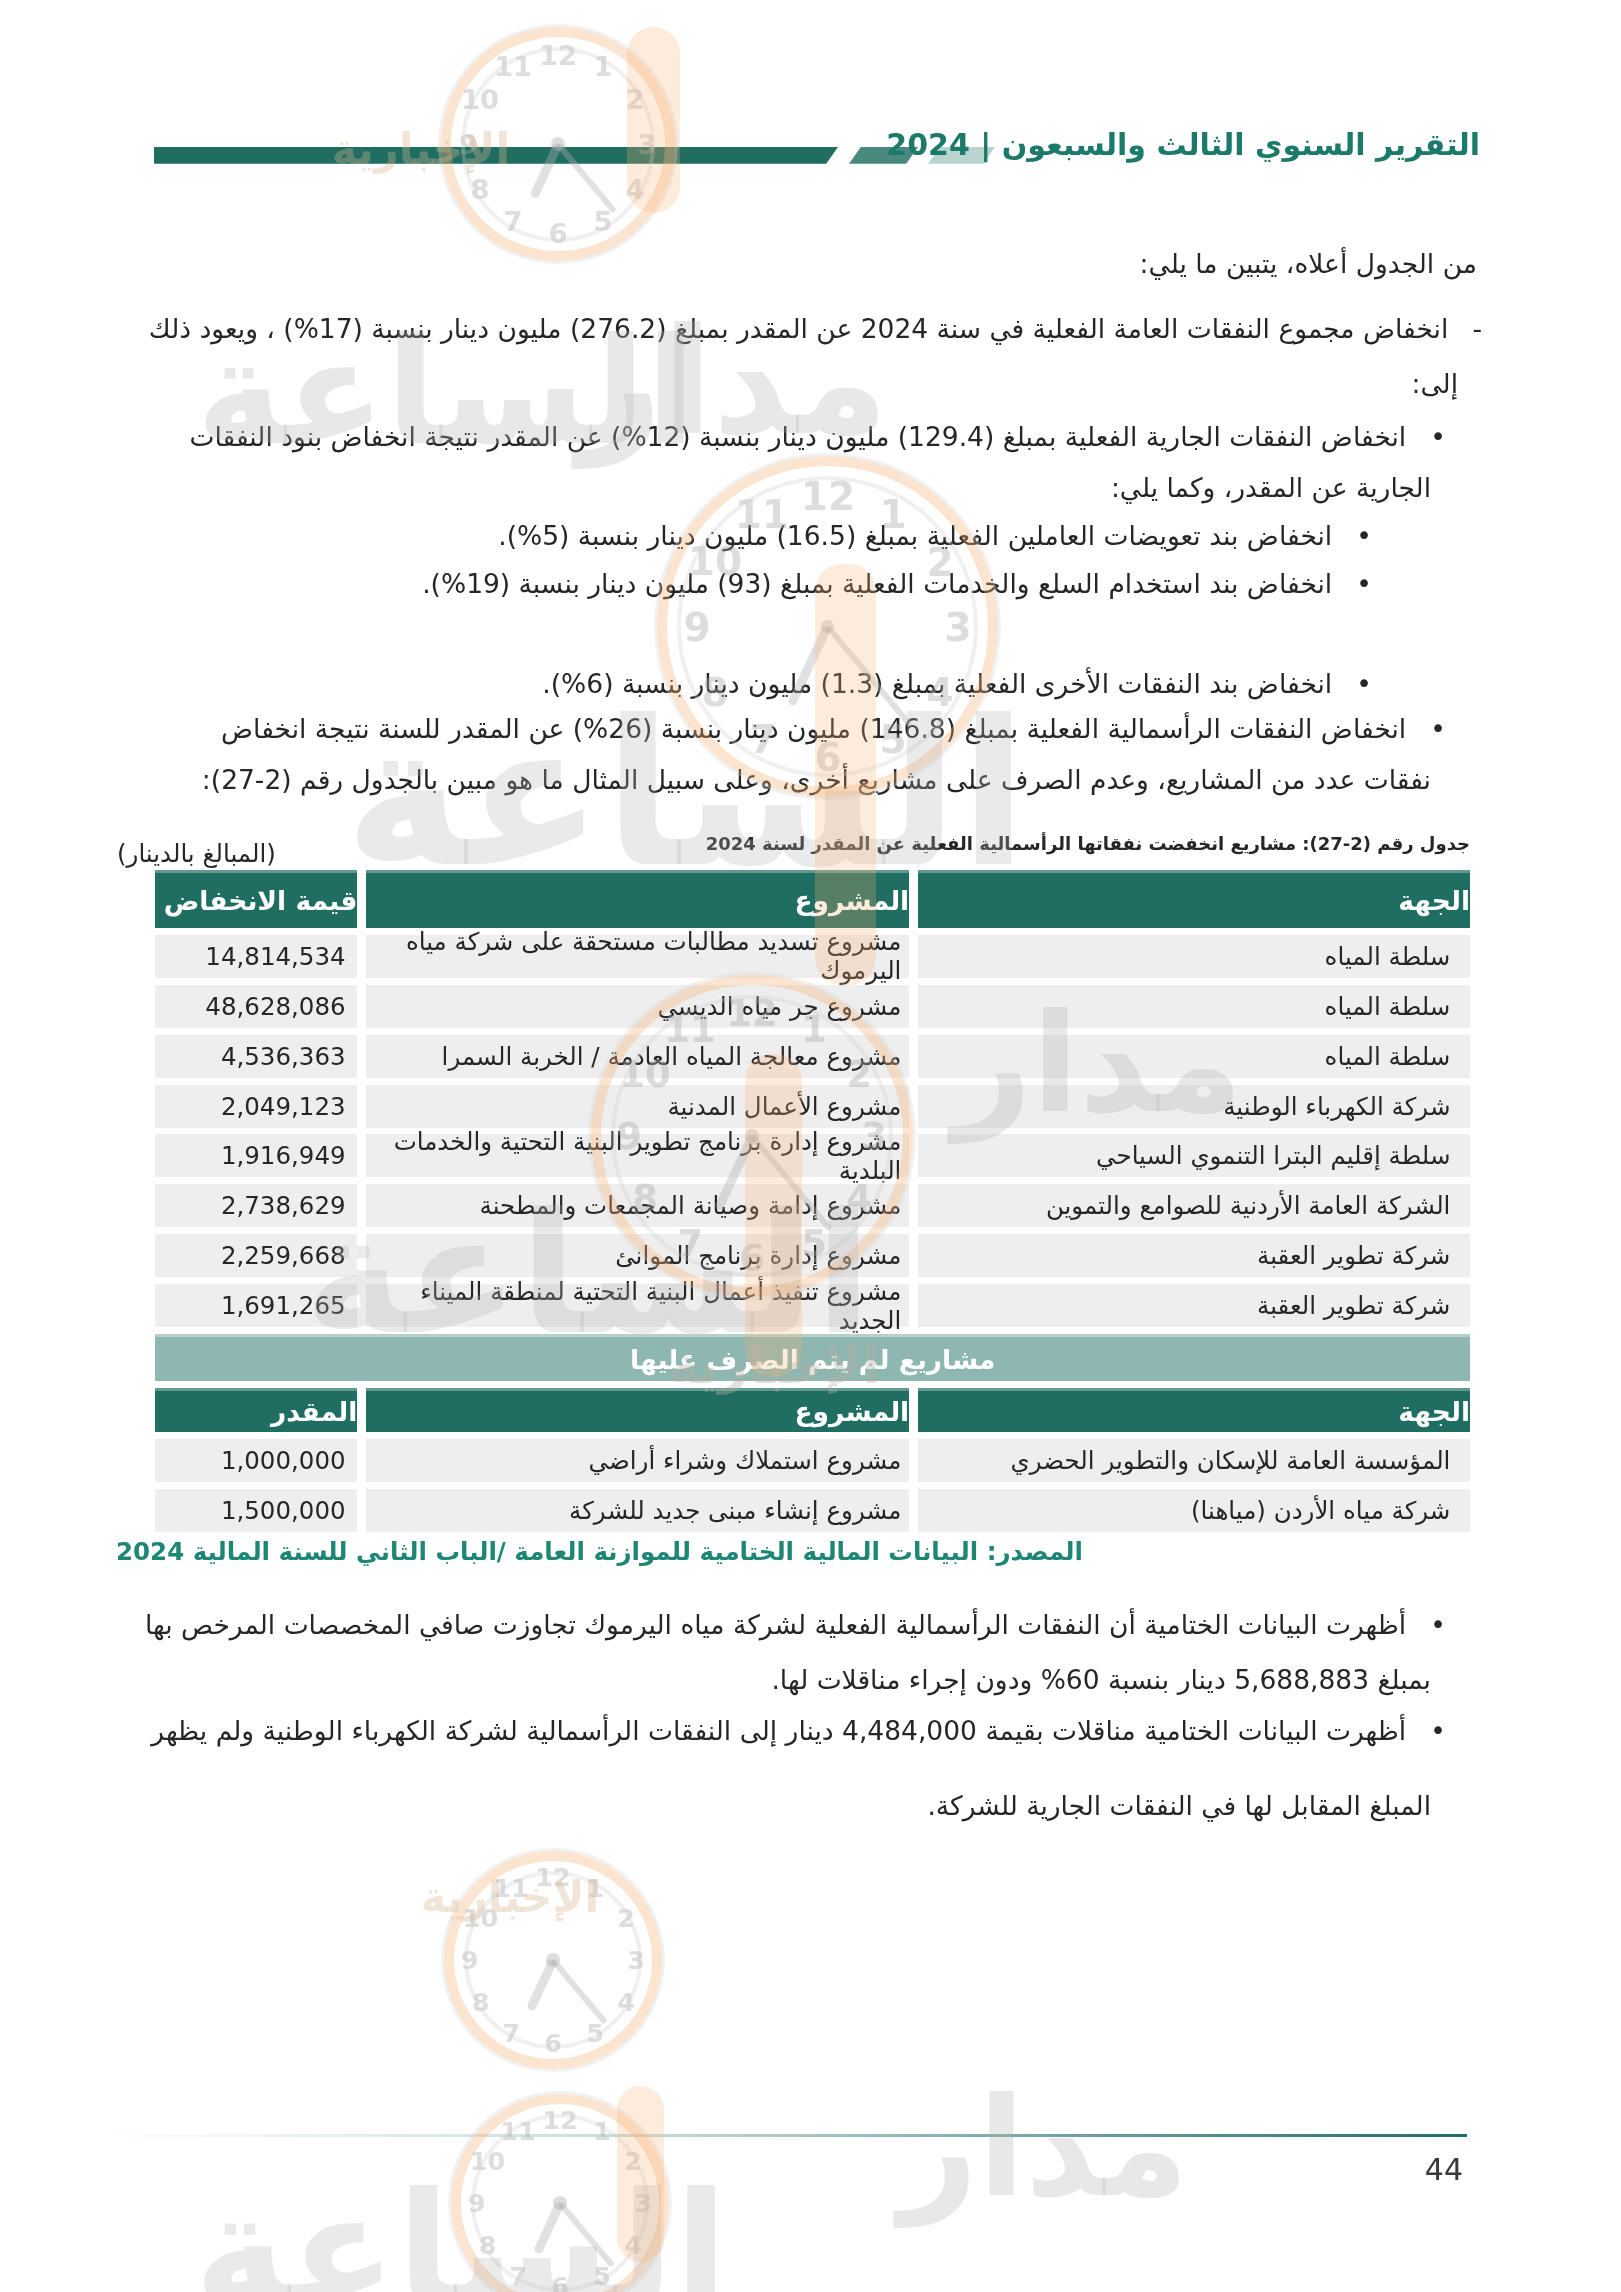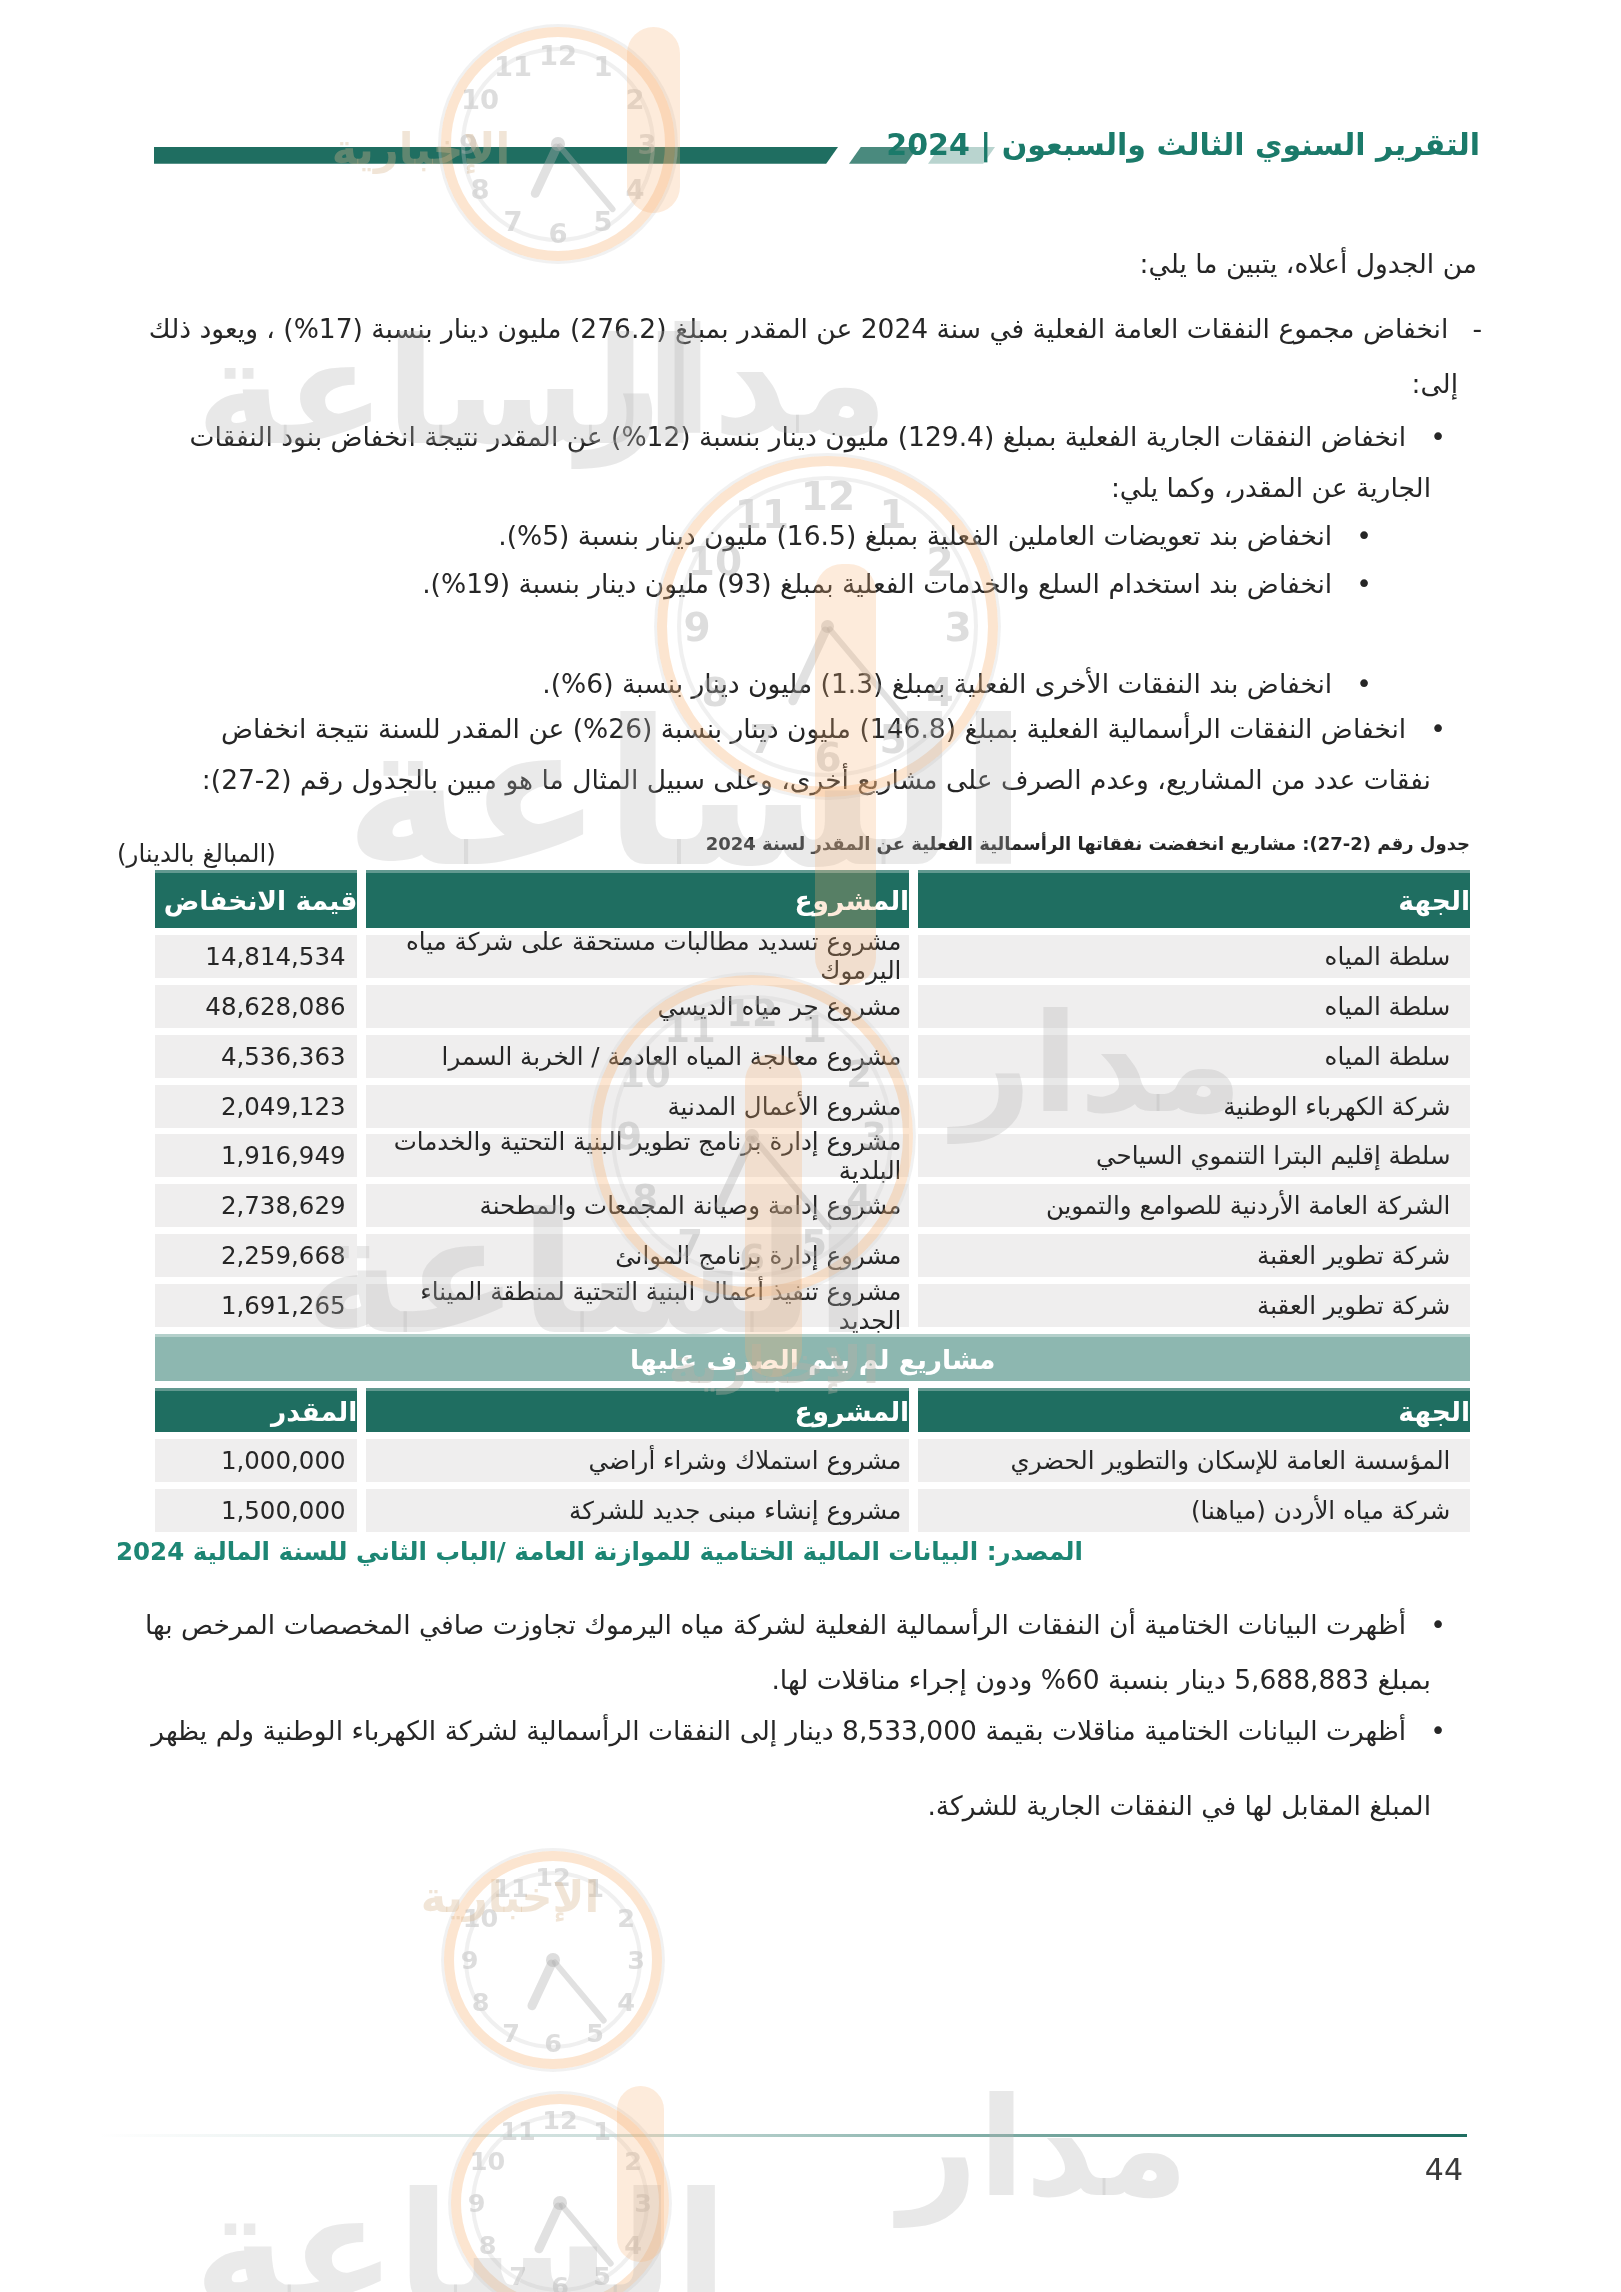--- a/index.html
+++ b/index.html
@@ -339,21 +339,21 @@
 
   <div class="line" style="top:1608px; right:175px;margin-left:27px;">
     <span class="dot">•</span>
     <span>أظهرت البيانات الختامية أن النفقات الرأسمالية الفعلية لشركة مياه اليرموك تجاوزت صافي المخصصات المرخص بها</span>
   </div>
   <div class="line" style="top:1663px; right:190px;">
     <span>بمبلغ 5,688,883 دينار بنسبة 60% ودون إجراء مناقلات لها.</span>
   </div>
   <div class="line" style="top:1714px; right:175px;">
     <span class="dot">•</span>
-    <span>أظهرت البيانات الختامية مناقلات بقيمة  8,533,000 دينار إلى النفقات الرأسمالية لشركة الكهرباء الوطنية ولم يظهر</span>
+    <span>أظهرت البيانات الختامية مناقلات بقيمة  4,484,000 دينار إلى النفقات الرأسمالية لشركة الكهرباء الوطنية ولم يظهر</span>
   </div>
   <div class="line" style="top:1769px; right:190px;margin-top:20px;">
     <span>المبلغ المقابل لها في النفقات الجارية للشركة.</span>
   </div>
 
   <div class="footer-rule"></div>
   <div class="page-num">44</div>
 
 </div>
 

